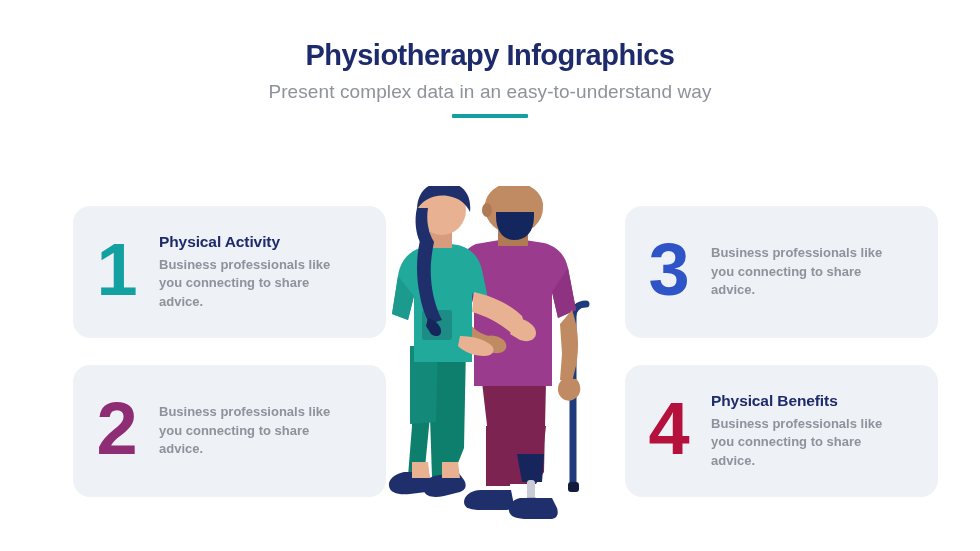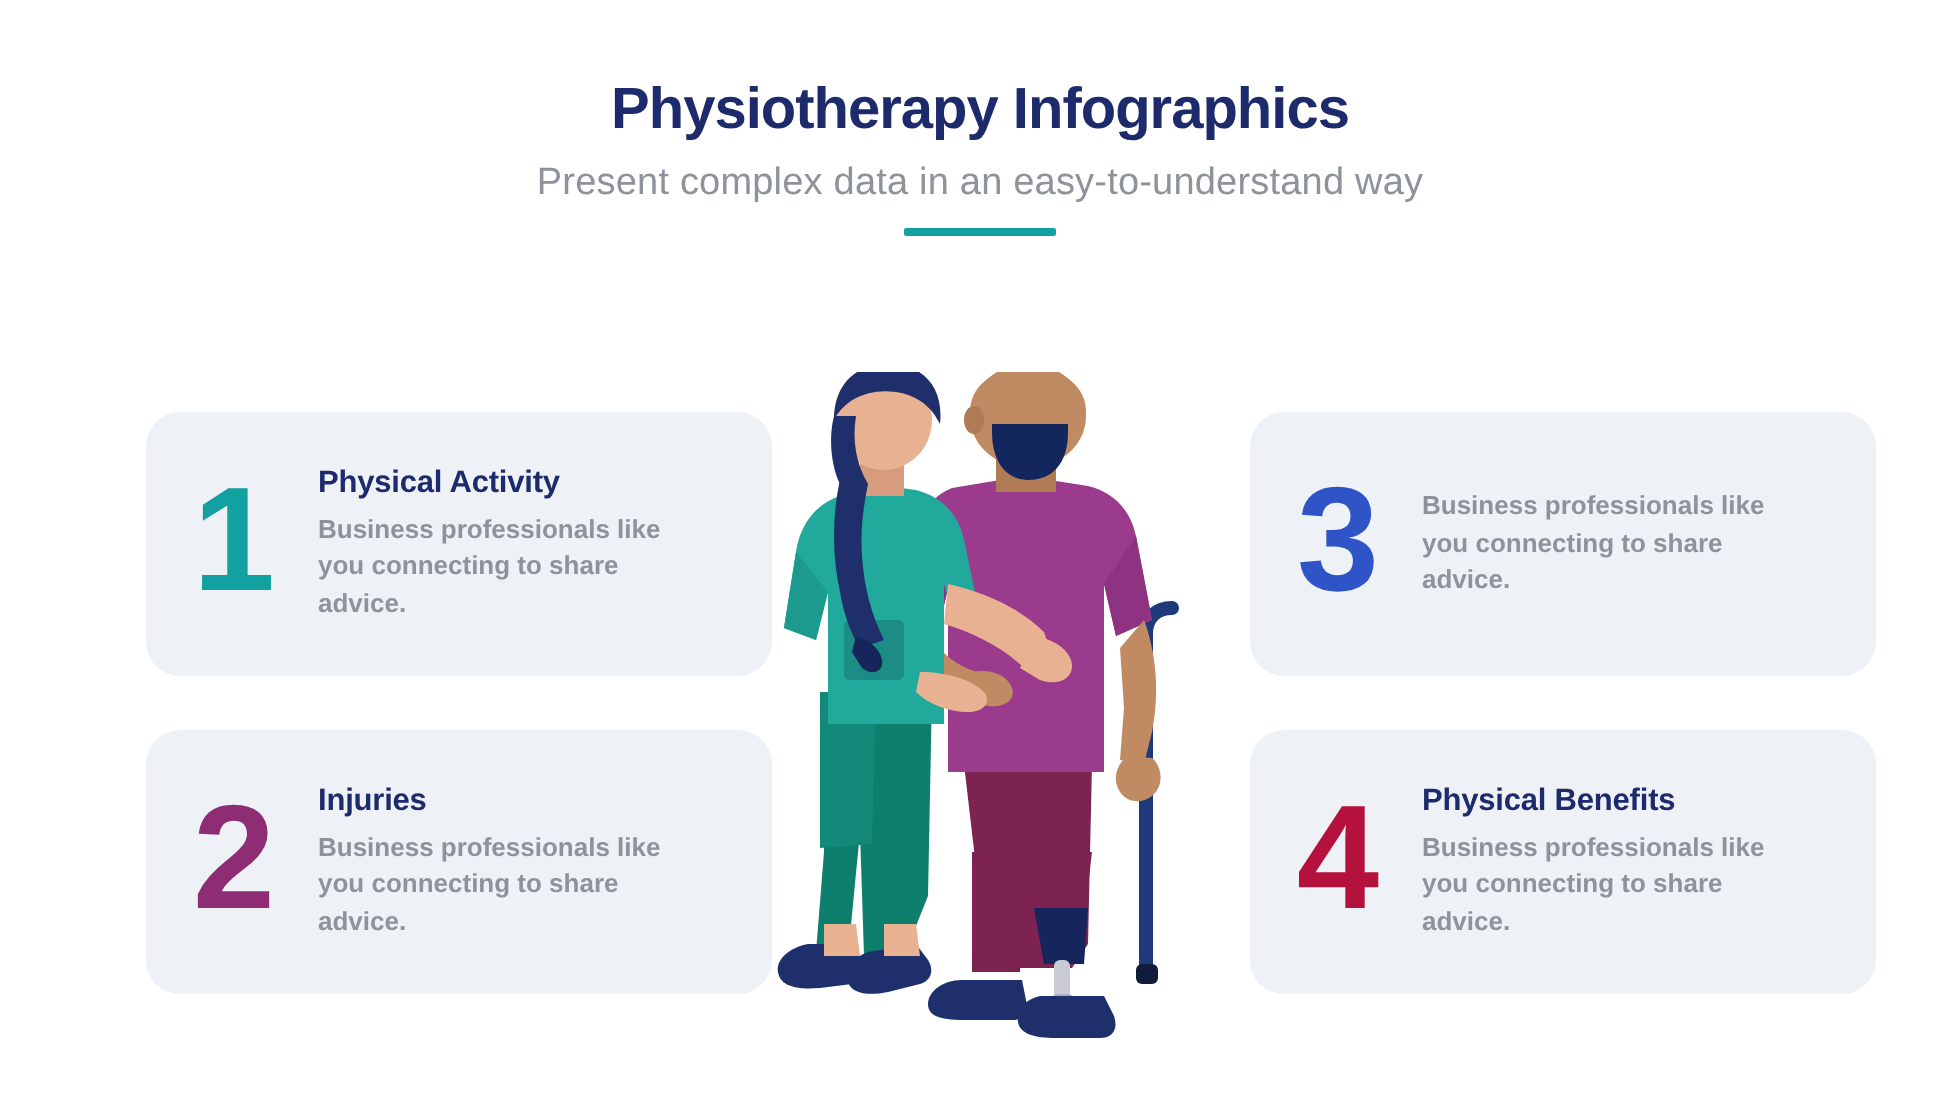--- a/index.html
+++ b/index.html
@@ -73,21 +73,20 @@
     <div class="num" style="color:#12a0a0">1</div>
     <div class="card-body">
       <div class="card-title">Physical Activity</div>
       <div class="card-text">Business professionals like you connecting to share advice.</div>
     </div>
   </div>
 
   <div class="card card-bl">
     <div class="num" style="color:#8e2d73">2</div>
     <div class="card-body">
-      <div class="card-title">Injuries</div>
       <div class="card-text">Business professionals like you connecting to share advice.</div>
     </div>
   </div>
 
   <div class="card card-tr">
     <div class="num" style="color:#2f54c8">3</div>
     <div class="card-body">
       <div class="card-text">Business professionals like you connecting to share advice.</div>
     </div>
   </div>

